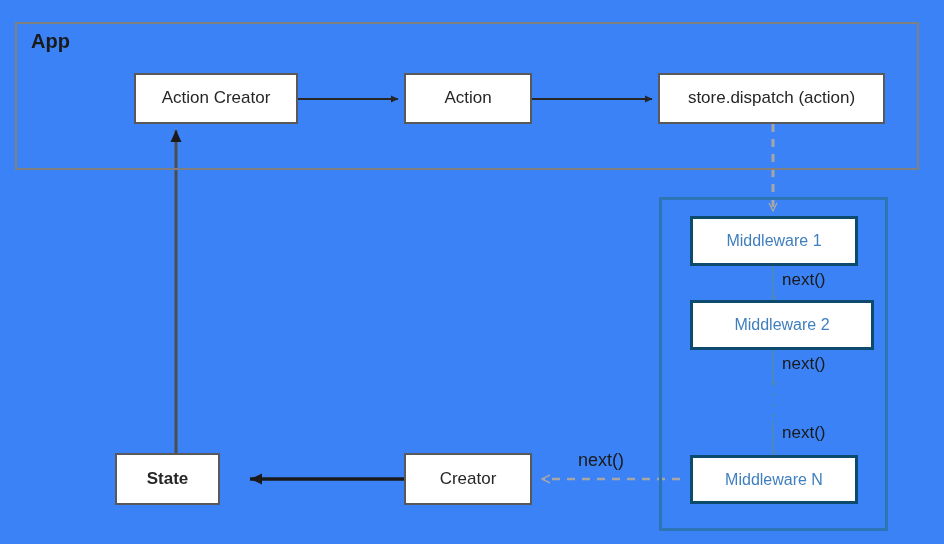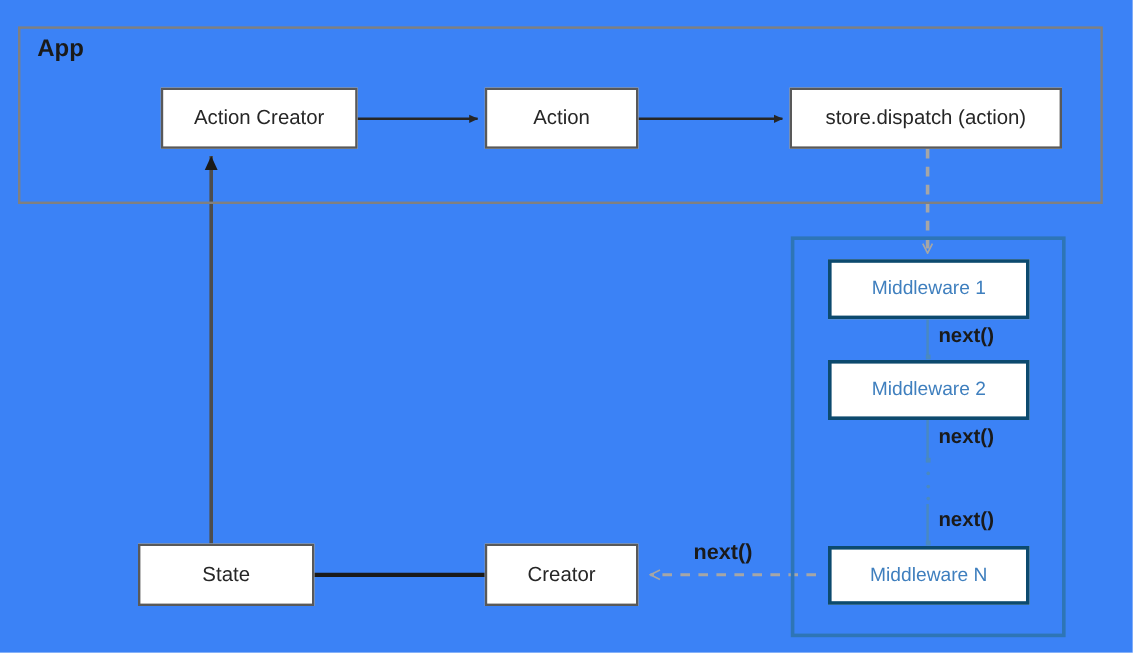--- a/index.html
+++ b/index.html
@@ -57,21 +57,21 @@
   }
   .caption {
     position: absolute;
     color: #1a1a1a;
     font-weight: bold;
     white-space: nowrap;
   }
   .edge-label {
     position: absolute;
     color: #1a1a1a;
-    font-weight: bold;
+    font-weight: normal;
     white-space: nowrap;
   }
   .vdots {
     position: absolute;
     display: flex;
     flex-direction: column;
     align-items: center;
     justify-content: space-between;
   }
   .vdots i {
@@ -157,39 +157,39 @@
   </div>
 
   <div class="group-blue" style="left:659px; top:197px; width:229px; height:334px;"></div>
 
   <div class="node node-blue" style="left:690px; top:216px; width:168px; height:50px; font-size:16px;">
     <span>Middleware 1</span>
   </div>
 
   <div class="edge-label" style="left:782px; top:270px; font-size:17px;">next()</div>
 
-  <div class="node node-blue" style="left:690px; top:300px; width:168px; height:50px; font-size:16px;text-align:center;">
+  <div class="node node-blue" style="left:690px; top:300px; width:184px; height:50px; font-size:16px;text-align:center;">
     <span>Middleware 2</span>
   </div>
 
   <div class="edge-label" style="left:782px; top:354px; font-size:17px;">next()</div>
 
   <div class="vdots" style="left:771px; top:393px; width:5px; height:24px;">
     <i></i>
       <i></i>
       <i></i>
   </div>
 
   <div class="edge-label" style="left:782px; top:423px; font-size:17px;">next()</div>
 
   <div class="node node-blue" style="left:690px; top:455px; width:168px; height:49px; font-size:16px;text-align:center;">
     <span>Middleware N</span>
   </div>
 
-  <div class="node node-dark" style="left:115px; top:453px; width:147px; height:52px; font-size:17px;">
+  <div class="node node-dark" style="left:115px; top:453px; width:105px; height:52px; font-size:17px;font-weight:bold;">
     <span>State</span>
   </div>
 
   <div class="node node-dark" style="left:404px; top:453px; width:128px; height:52px; font-size:17px;">
     <span>Creator</span>
   </div>
 
   <div class="edge-label" style="left:578px; top:450px; font-size:18px;">next()</div>
 
 </div>

